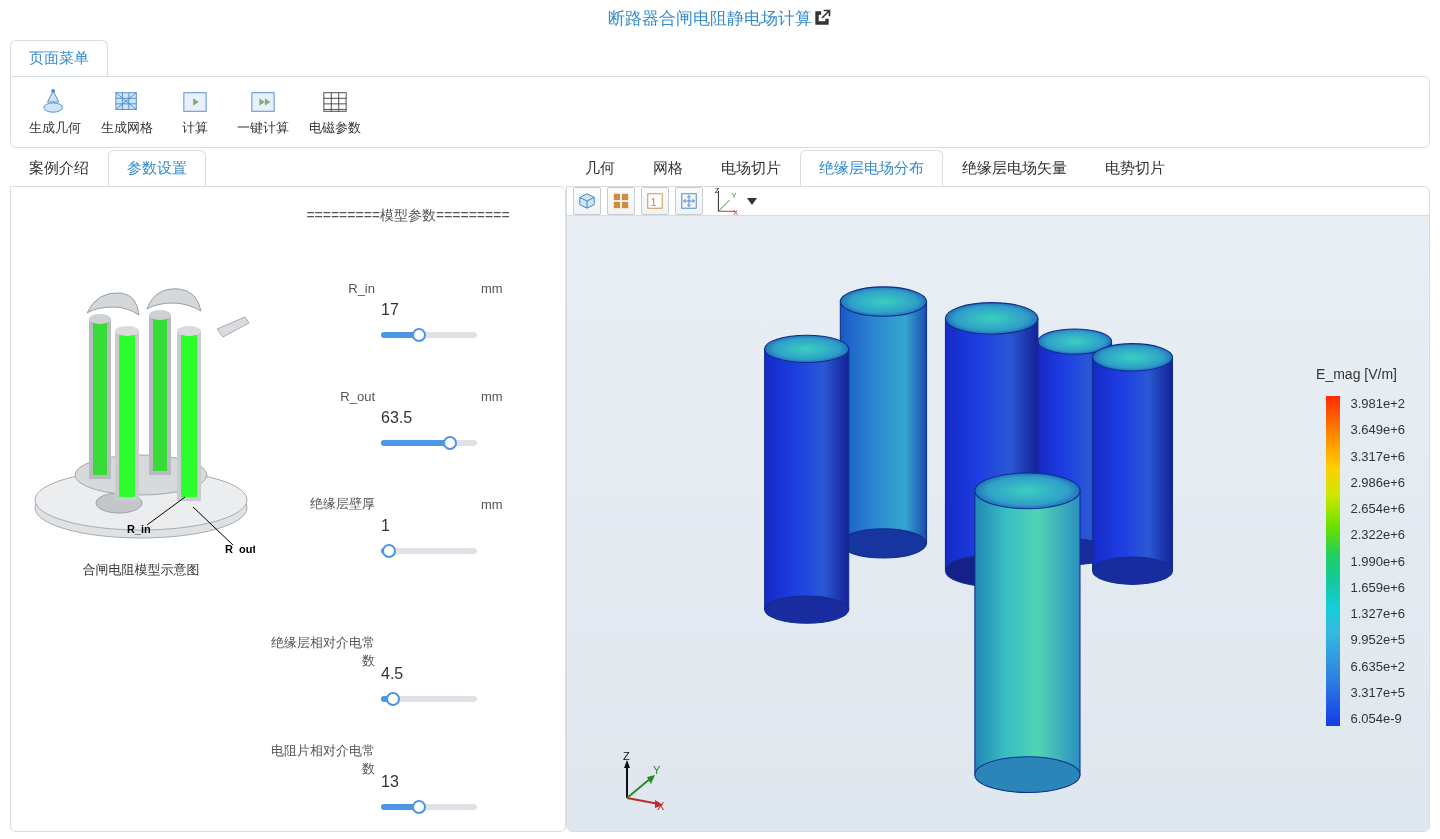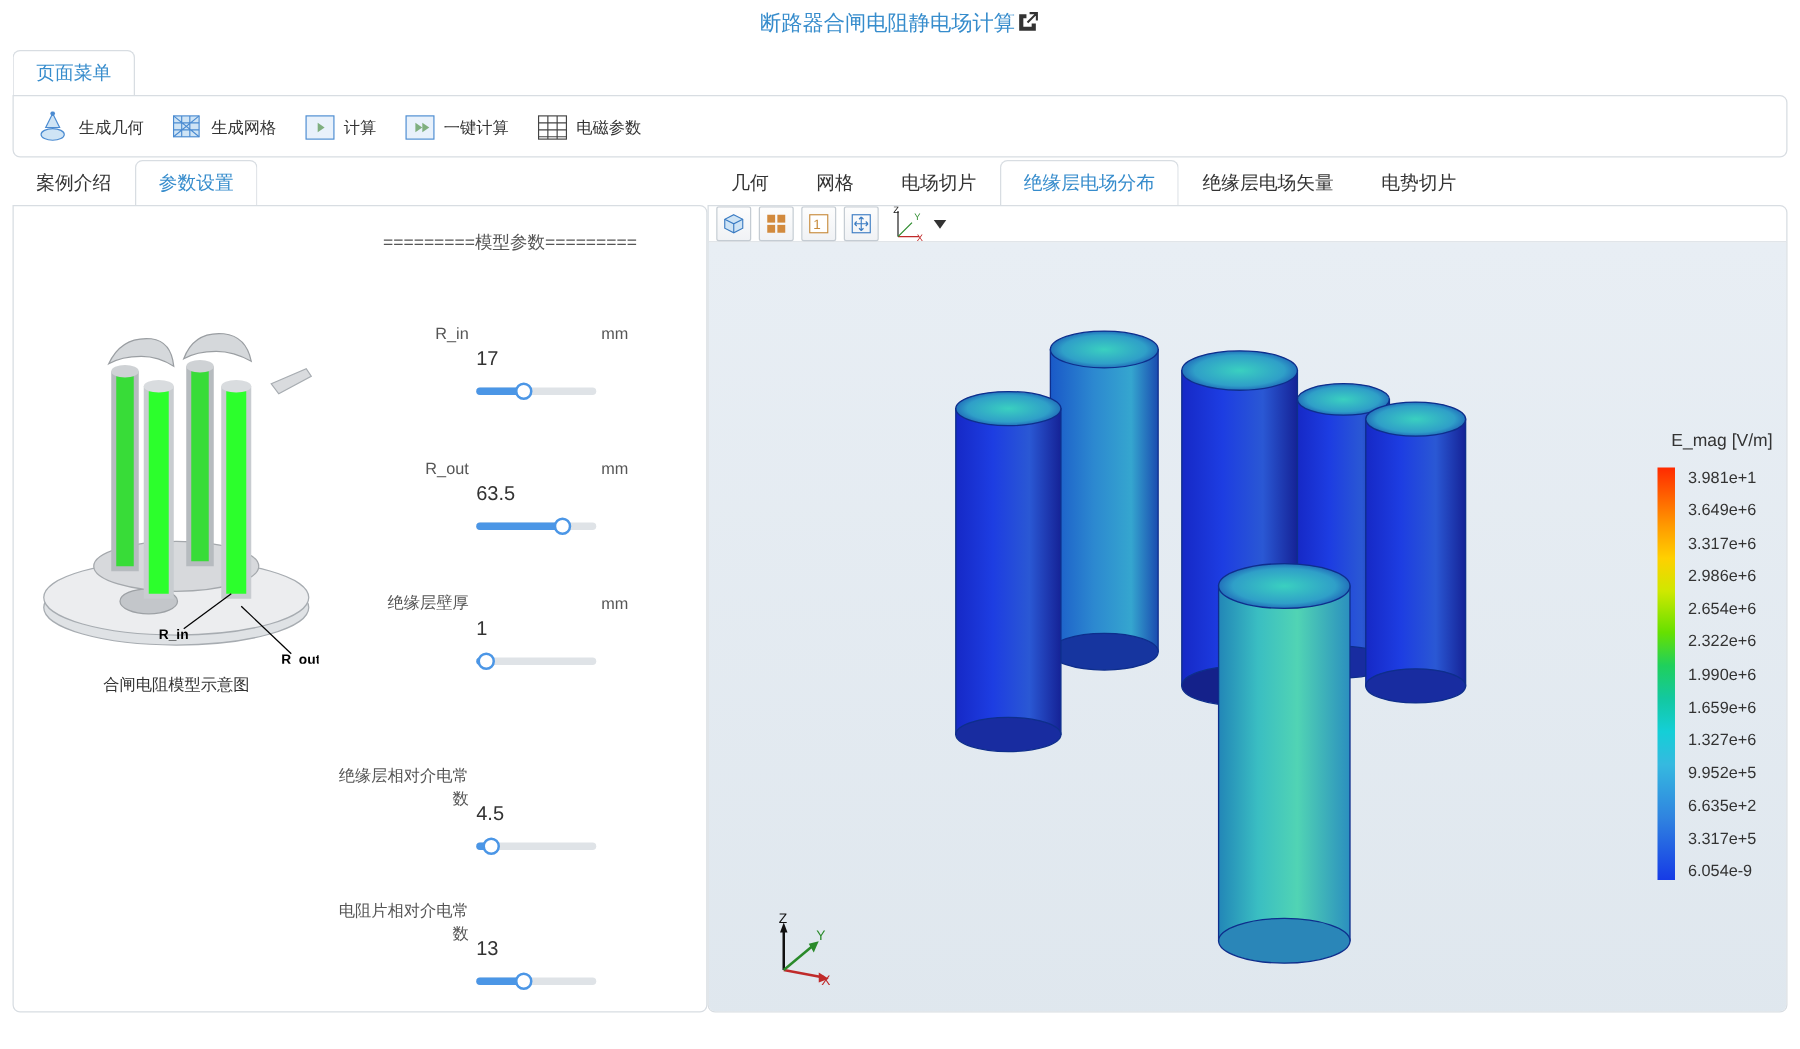--- a/index.html
+++ b/index.html
@@ -48,20 +48,21 @@
   .toolbar-card {
     margin: 0 10px;
     border: 1px solid #d8dde2;
     border-radius: 0 6px 6px 6px;
     padding: 8px 8px 6px 8px;
     display: flex;
     gap: 0;
   }
   .toolbar-btn {
     display: flex;
+    flex-direction: column;
     align-items: center;
     justify-content: flex-end;
     padding: 4px 10px;
     min-width: 64px;
     cursor: pointer;
     font-size: 13px;
     color: #333;
     gap: 4px;
   }
   .toolbar-btn .ticon { width: 30px; height: 26px; }
@@ -501,25 +502,25 @@
             <ellipse cx="228" cy="373" rx="40" ry="13" fill="#182ca0" stroke="#0e2e8c"></ellipse>
           </g>
           <g>
             <rect x="388" y="260" width="100" height="270" fill="url(#cylC)" stroke="#0e2e8c" stroke-width="1"></rect>
             <ellipse cx="438" cy="260" rx="50" ry="17" fill="url(#topHole)" stroke="#0e2e8c"></ellipse>
             <ellipse cx="438" cy="530" rx="50" ry="17" fill="#2a86b8" stroke="#0e2e8c"></ellipse>
           </g>
         </svg>
 
         
-        <div class="legend-title" style="top:150px;right:11px">E_mag [V/m]</div>
+        <div class="legend-title" style="top:150px;right:32px">E_mag [V/m]</div>
         <div class="legend" style="top:180px">
           <div class="colorbar"></div>
           <div class="legend-labels">
-            <span>3.981e+1</span>
+            <span>3.981e+2</span>
             <span>3.649e+6</span>
             <span>3.317e+6</span>
             <span>2.986e+6</span>
             <span>2.654e+6</span>
             <span>2.322e+6</span>
             <span>1.990e+6</span>
             <span>1.659e+6</span>
             <span>1.327e+6</span>
             <span>9.952e+5</span>
             <span>6.635e+2</span>

